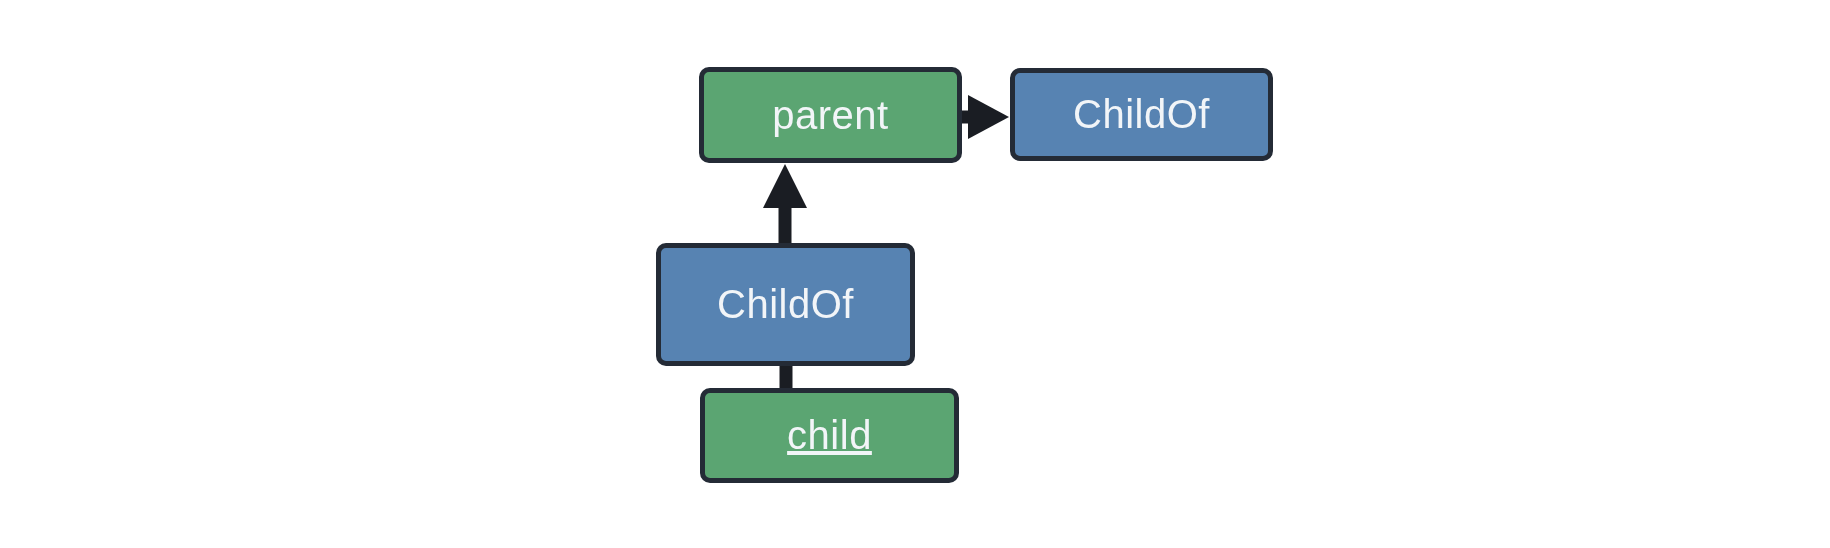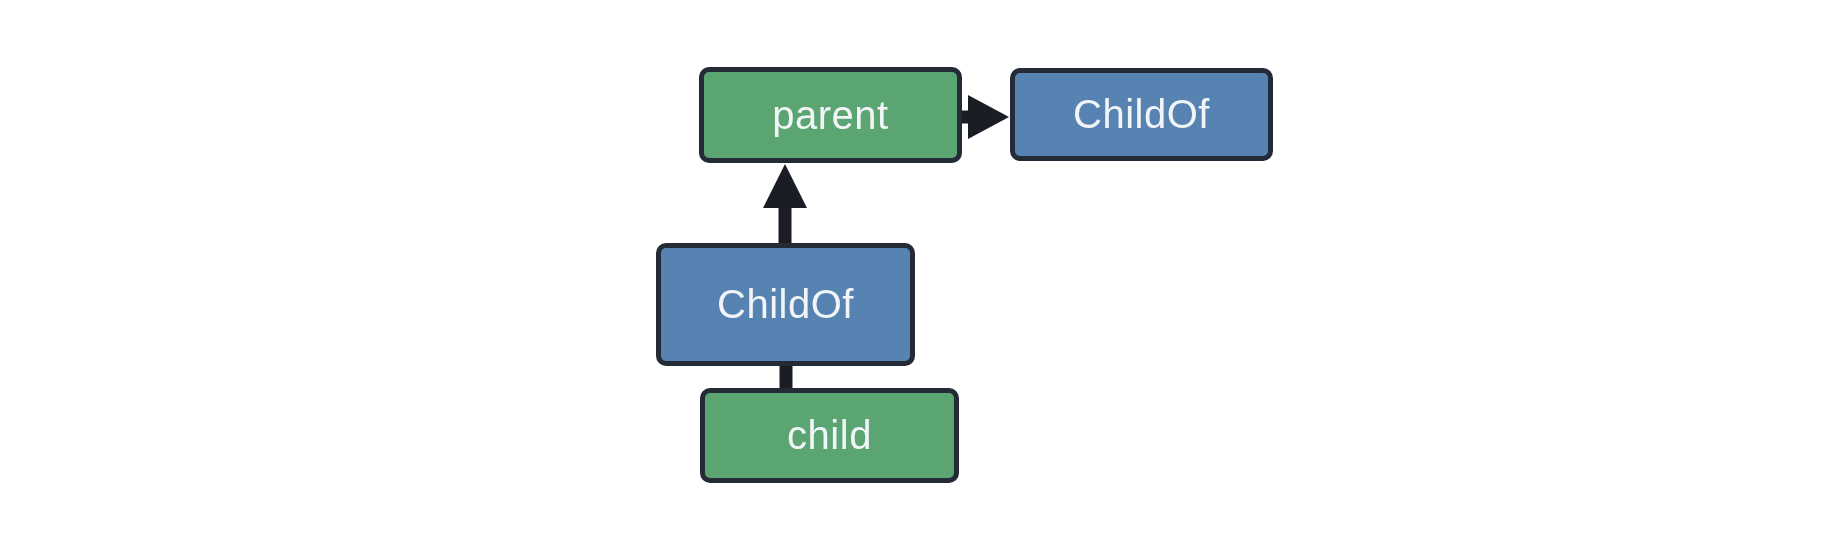--- a/index.html
+++ b/index.html
@@ -40,21 +40,21 @@
     font-size: 40px;
     font-weight: 400;
     color: var(--node-text);
     letter-spacing: 0.5px;
   }
   .node.green { background: var(--entity-fill); margin-left: 44px; }
   .node.blue  { background: var(--component-fill); }
   #node-parent   { left: 655px;  top: 67px;  width: 263px; height: 96px; }
   #node-position { left: 1010px; top: 68px;  width: 263px; height: 93px; }
   #node-childof  { left: 656px;  top: 243px; width: 259px; height: 123px; }
-  #node-child    { left: 656px;  top: 388px; width: 259px; height: 95px; }
+  #node-child    { left: 656px;  top: 388px; width: 259px; height: 95px; text-decoration: underline; }
 </style>
 </head>
 <body>
 
 <div class="canvas">
 
   <svg class="edges" width="1830" height="548" viewBox="0 0 1830 548" aria-hidden="true">
     <g>
       <line x1="915" y1="117" x2="972" y2="117"></line>
       <polygon points="968,95 1009,117 968,139"></polygon>

